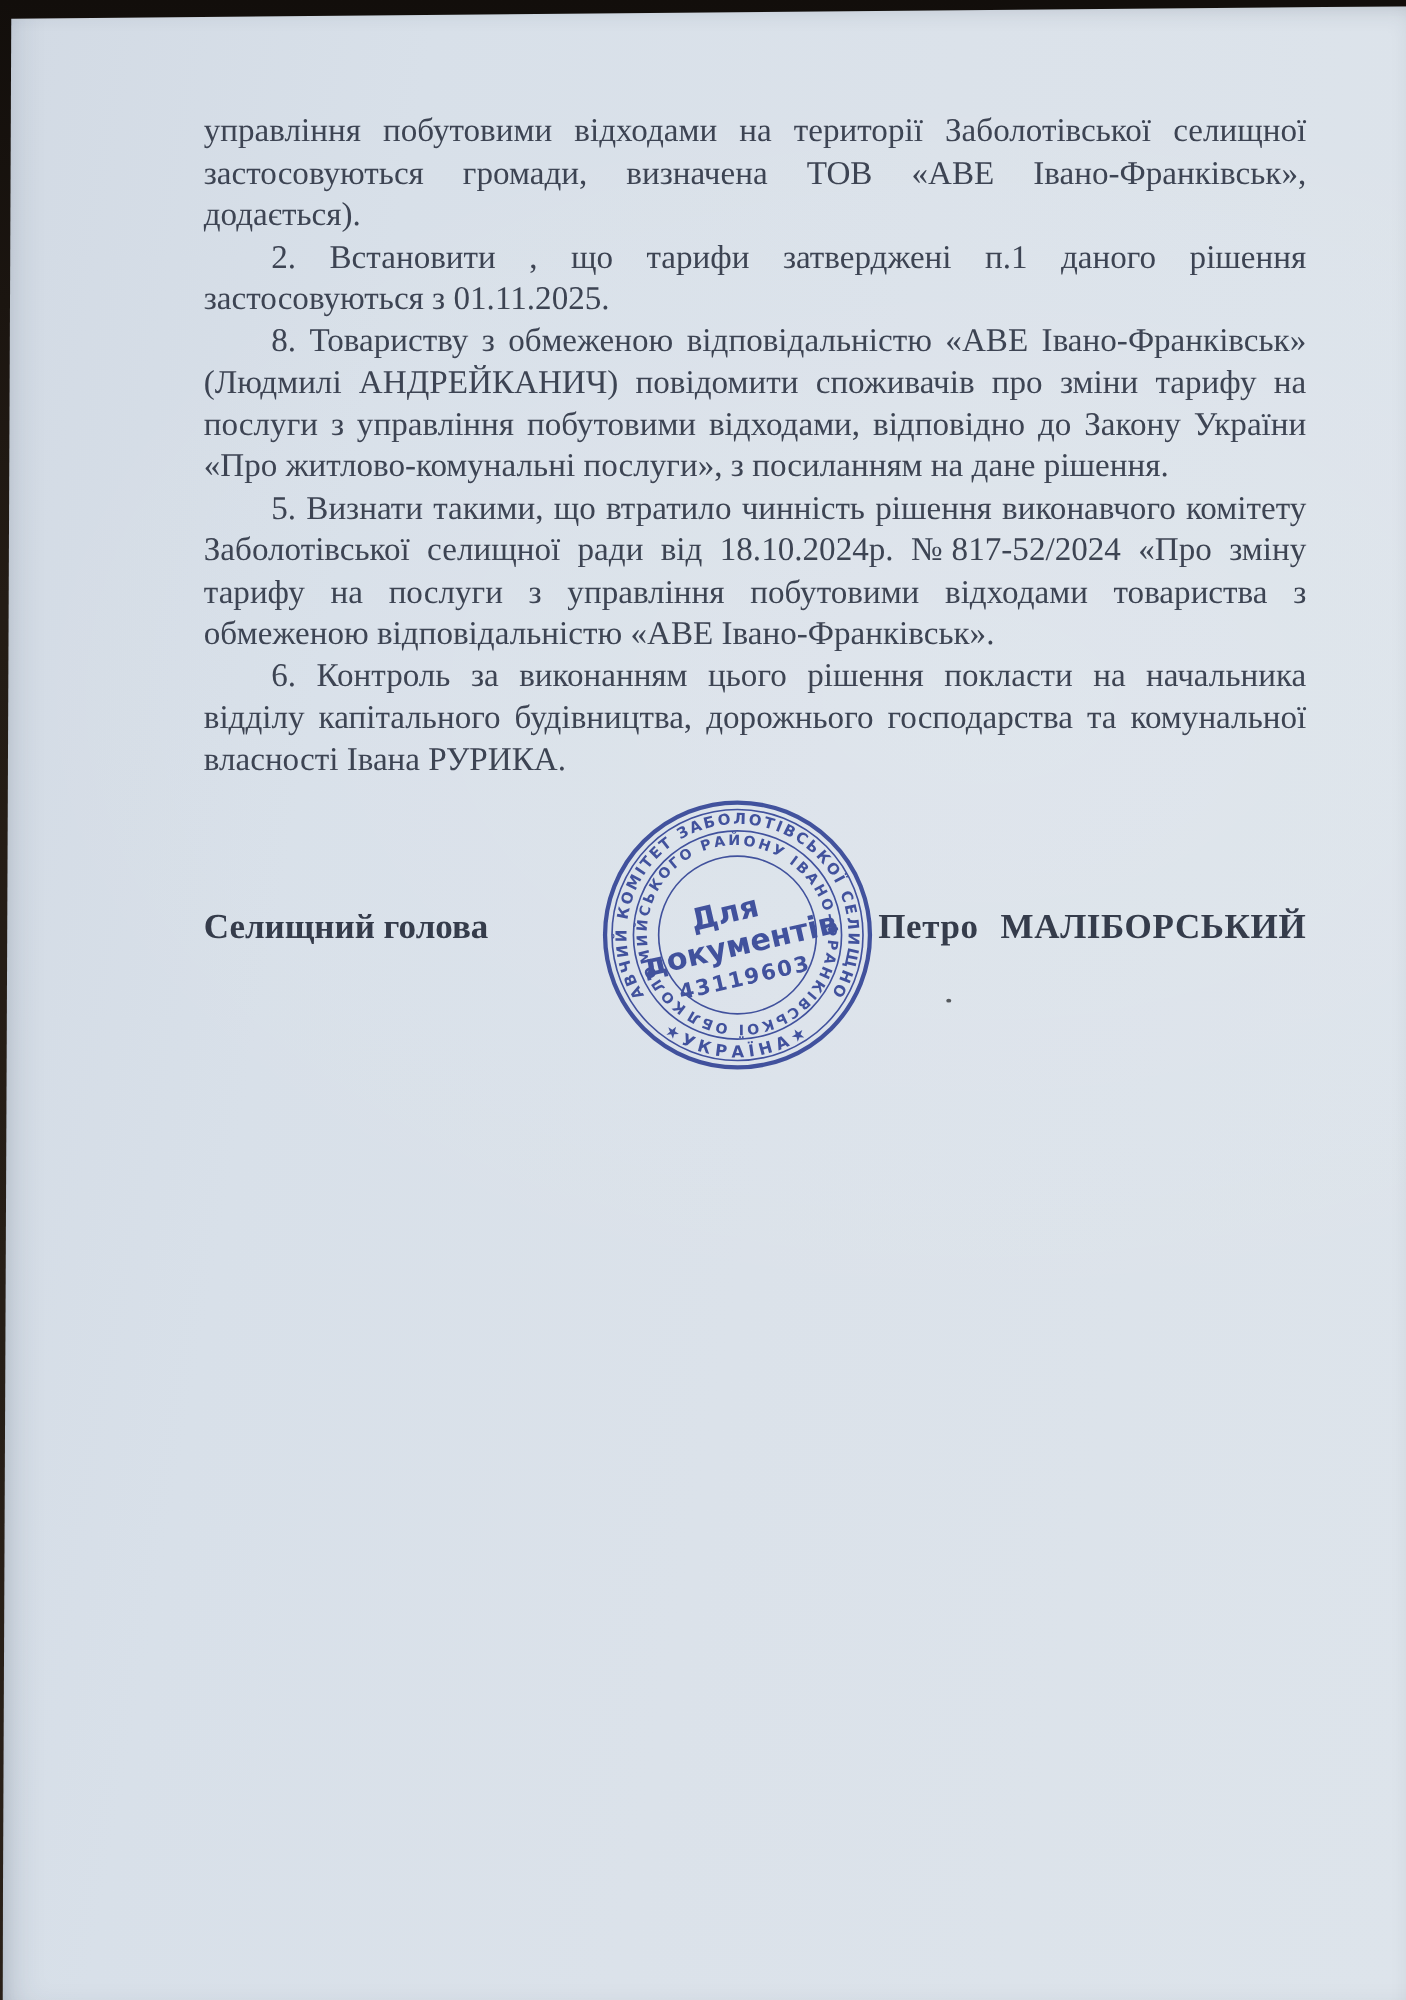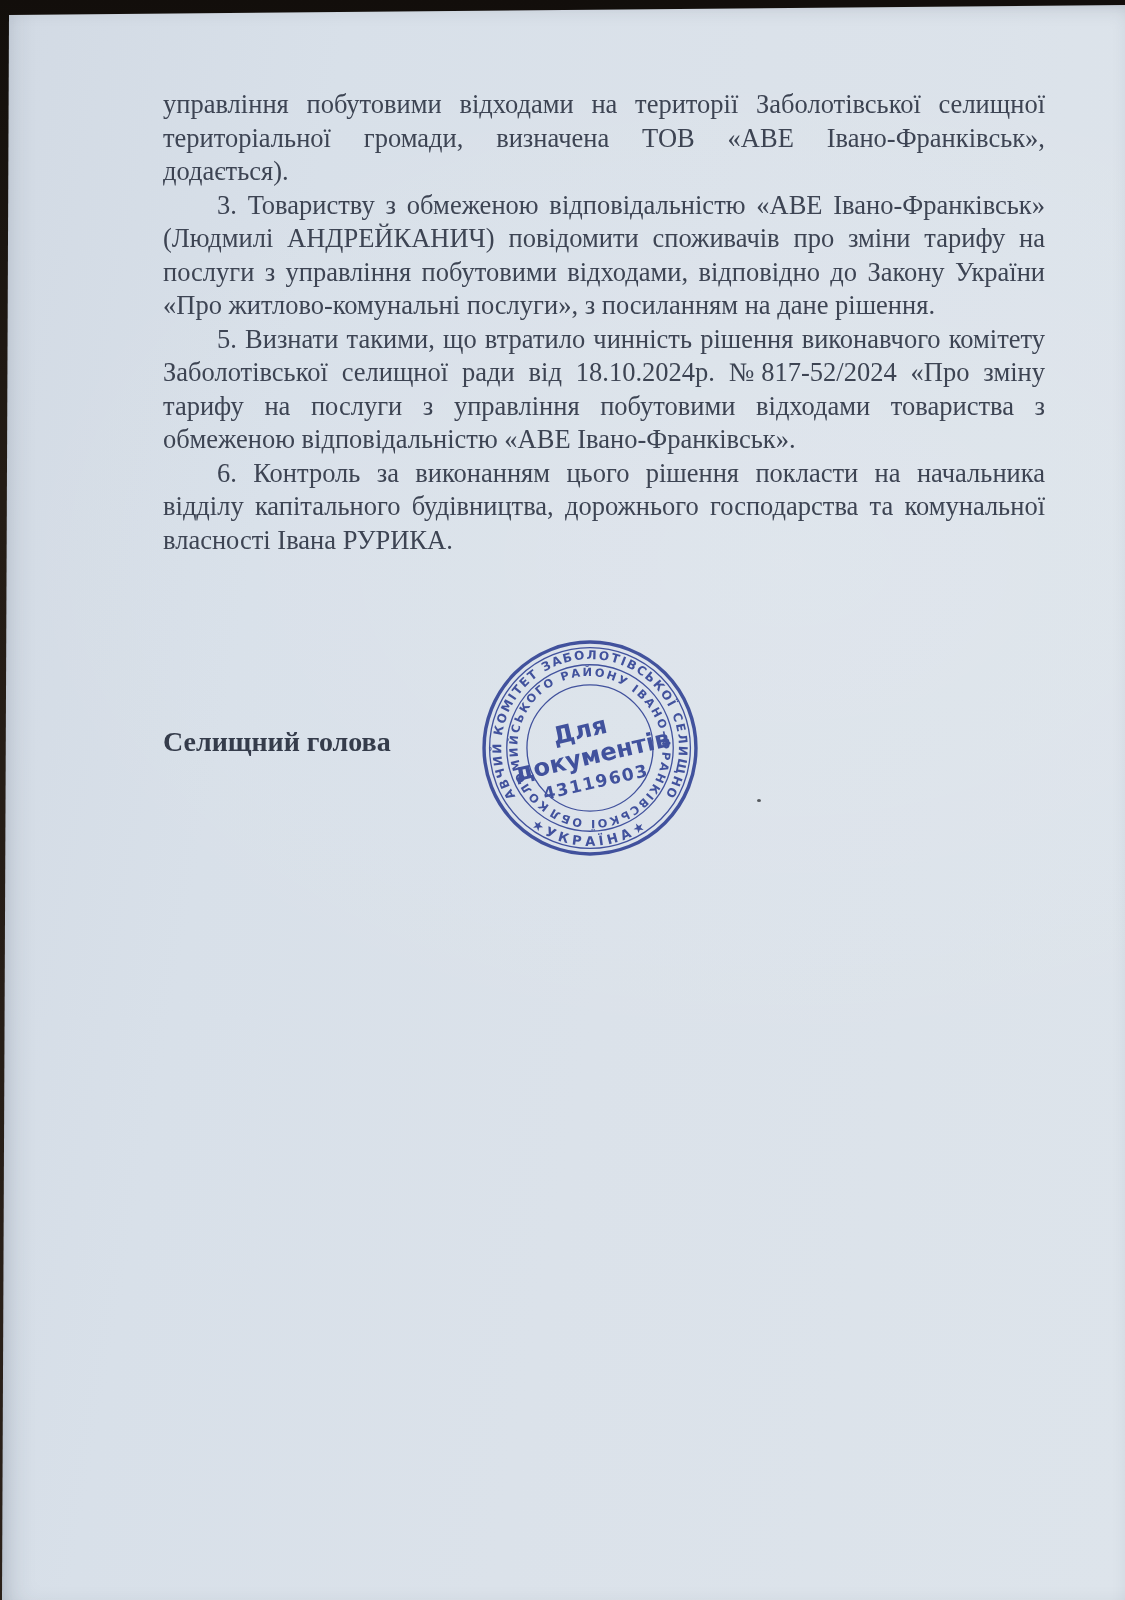--- a/index.html
+++ b/index.html
@@ -87,28 +87,30 @@
     background: #565a5e;
   }
 </style>
 </head>
 <body>
 
 <div class="scene">
   <div class="paper">
 
     <div class="textblock">
-      <p>управління побутовими відходами на території Заболотівської селищної територіальної громади, визначена ТОВ «АВЕ Івано-Франківськ», додається).</p>
-      <p class="indented">3. Товариству з обмеженою відповідальністю «АВЕ Івано-Франківськ» (Людмилі АНДРЕЙКАНИЧ) повідомити споживачів про зміни тарифу на послуги з управління побутовими відходами, відповідно до Закону України «Про житлово-комунальні послуги», з посиланням на дане рішення.</p>
+      <p>управління побутовими відходами на території Заболотівської селищної застосовуються громади, визначена ТОВ «АВЕ Івано-Франківськ», додається).</p>
+      <p class="indented">2. Встановити , що тарифи затверджені п.1 даного рішення застосовуються з 01.11.2025.</p>
+      <p class="indented">8. Товариству з обмеженою відповідальністю «АВЕ Івано-Франківськ» (Людмилі АНДРЕЙКАНИЧ) повідомити споживачів про зміни тарифу на послуги з управління побутовими відходами, відповідно до Закону України «Про житлово-комунальні послуги», з посиланням на дане рішення.</p>
       <p class="indented">5. Визнати такими, що втратило чинність рішення виконавчого комітету Заболотівської селищної ради від 18.10.2024р. №817-52/2024 «Про зміну тарифу на послуги з управління побутовими відходами товариства з обмеженою відповідальністю «АВЕ Івано-Франківськ».</p>
       <p class="indented">6. Контроль за виконанням цього рішення покласти на начальника відділу капітального будівництва, дорожнього господарства та комунальної власності Івана РУРИКА.</p>
     </div>
 
     <div class="sigrow">
       <span class="sig-title">Селищний голова</span>
+      <span class="sig-name">Петро МАЛІБОРСЬКИЙ</span>
     </div>
 
     <div class="stamp">
       <svg viewBox="0 0 220 220" xmlns="http://www.w3.org/2000/svg">
         <defs>
           <path id="arcOuterTop" d="M 33.8 154 A 88 88 0 1 1 186.2 154" fill="none"></path>
           <path id="arcOuterBottom" d="M 50.3 186.4 A 97 97 0 0 0 169.7 186.4" fill="none"></path>
           <path id="arcInnerRing" d="M 69.8 167.3 A 70 70 0 1 1 150.1 52.7 A 70 70 0 1 1 69.8 167.3" fill="none"></path>
         </defs>
 

